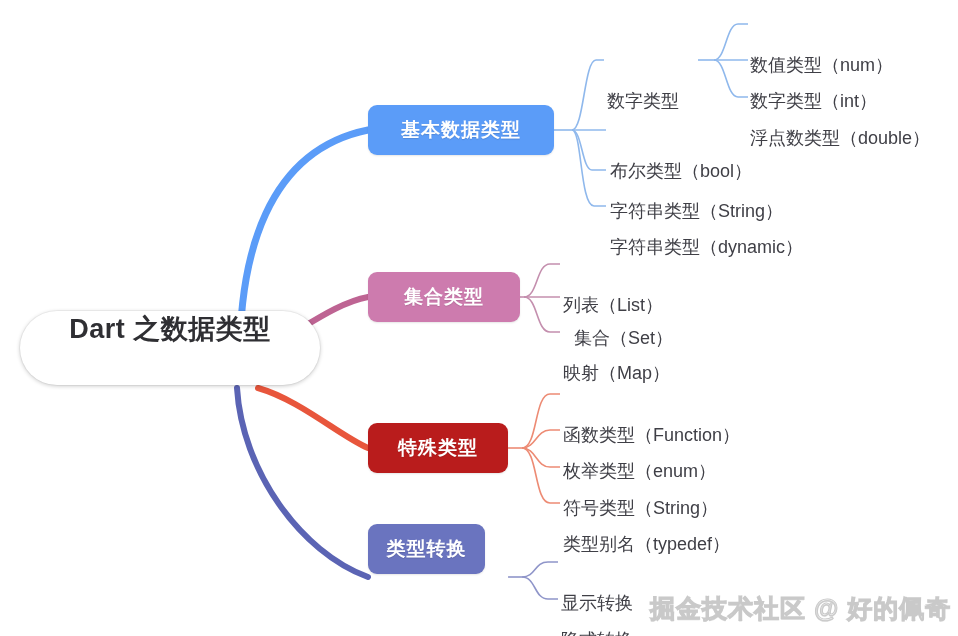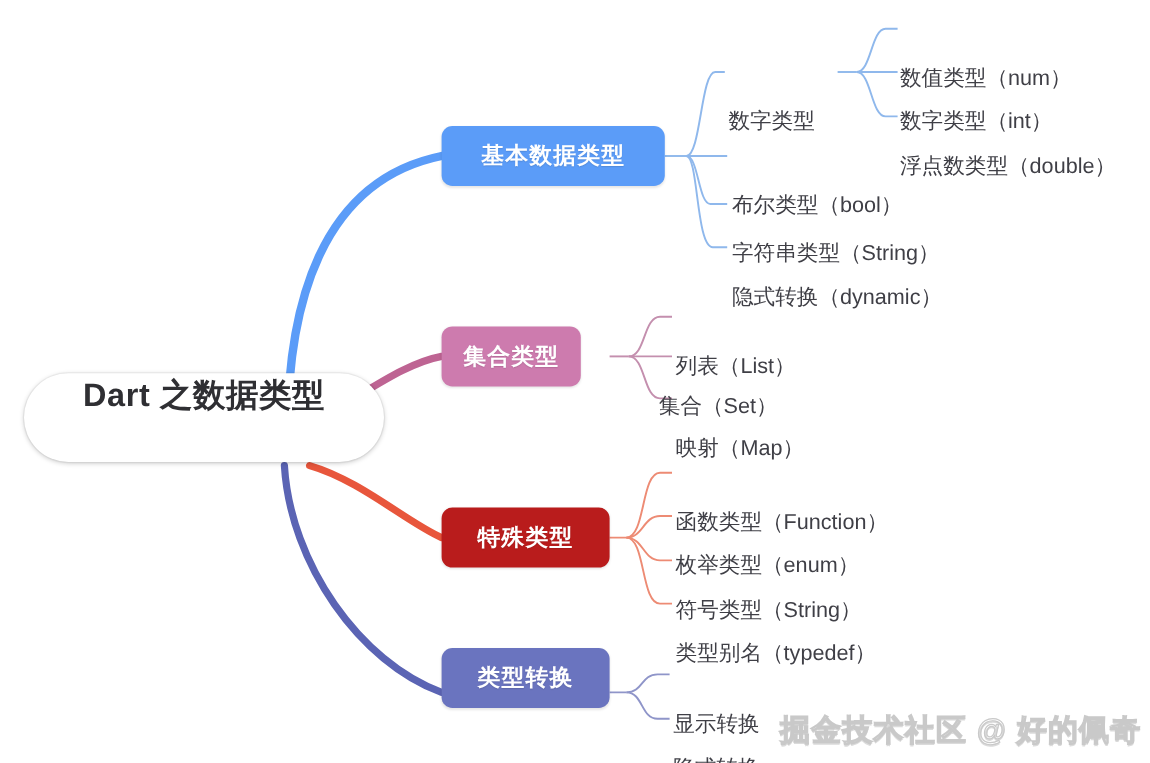--- a/index.html
+++ b/index.html
@@ -63,23 +63,23 @@
   .branch-node .branch-label {
     color: #ffffff;
     font-weight: bold;
     font-size: 19px;
     letter-spacing: 1px;
     white-space: nowrap;
     text-shadow: 0 1px 1px rgba(0,0,0,0.12);
   }
 
   #branch-0 { left: 368px; top: 105px; width: 186px; height: 50px; }
-  #branch-1 { left: 368px; top: 272px; width: 116px; height: 50px; }
+  #branch-1 { left: 368px; top: 272px; width: 152px; height: 50px; }
   #branch-2 { left: 368px; top: 423px; width: 140px; height: 50px; }
-  #branch-3 { left: 368px; top: 540px; width: 140px; height: 50px; }
+  #branch-3 { left: 368px; top: 524px; width: 117px; height: 50px; }
 
   
   .leaf {
     position: absolute;
     font-size: 18px;
     color: #3f3f46;
     white-space: nowrap;
     z-index: 3;
     line-height: 1;
     margin-top: 40px;
@@ -171,25 +171,25 @@
   <div class="leaf" style="left:750px; top:16px;">数值类型（num）</div>
 
   <div class="leaf" style="left:750px; top:52px;">数字类型（int）</div>
 
   <div class="leaf" style="left:750px; top:89px;">浮点数类型（double）</div>
 
   <div class="leaf" style="left:610px; top:122px;">布尔类型（bool）</div>
 
   <div class="leaf" style="left:610px; top:162px;">字符串类型（String）</div>
 
-  <div class="leaf" style="left:610px; top:198px;">隐式转换（dynamic）</div>
+  <div class="leaf" style="left:610px; top:198px;">字符串类型（dynamic）</div>
 
   <div class="leaf" style="left:563px; top:256px;">列表（List）</div>
 
-  <div class="leaf" style="left:549px; top:289px;">集合（Set）</div>
+  <div class="leaf" style="left:574px; top:289px;">集合（Set）</div>
 
   <div class="leaf" style="left:563px; top:324px;">映射（Map）</div>
 
   <div class="leaf" style="left:563px; top:386px;">函数类型（Function）</div>
 
   <div class="leaf" style="left:563px; top:422px;">枚举类型（enum）</div>
 
   <div class="leaf" style="left:563px; top:459px;">符号类型（String）</div>
 
   <div class="leaf" style="left:563px; top:495px;">类型别名（typedef）</div>

